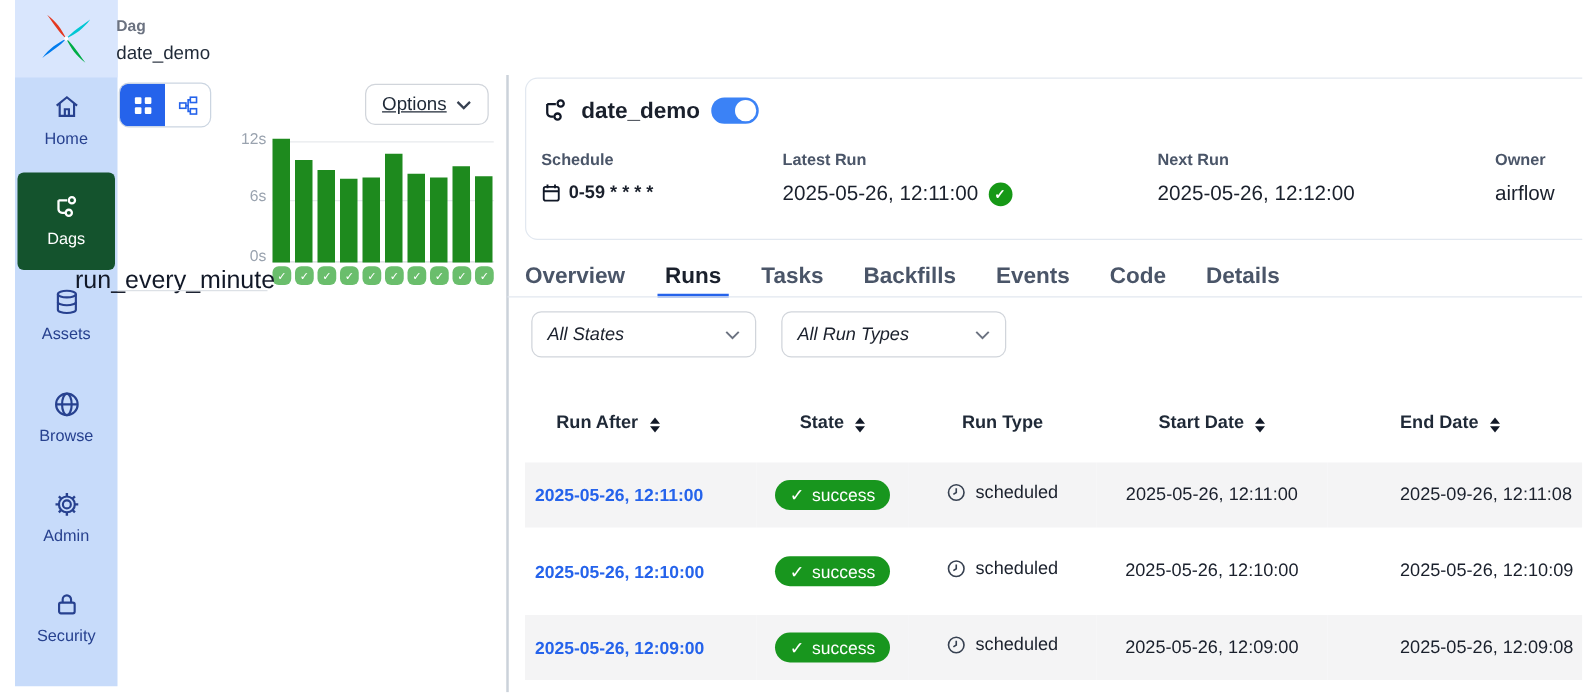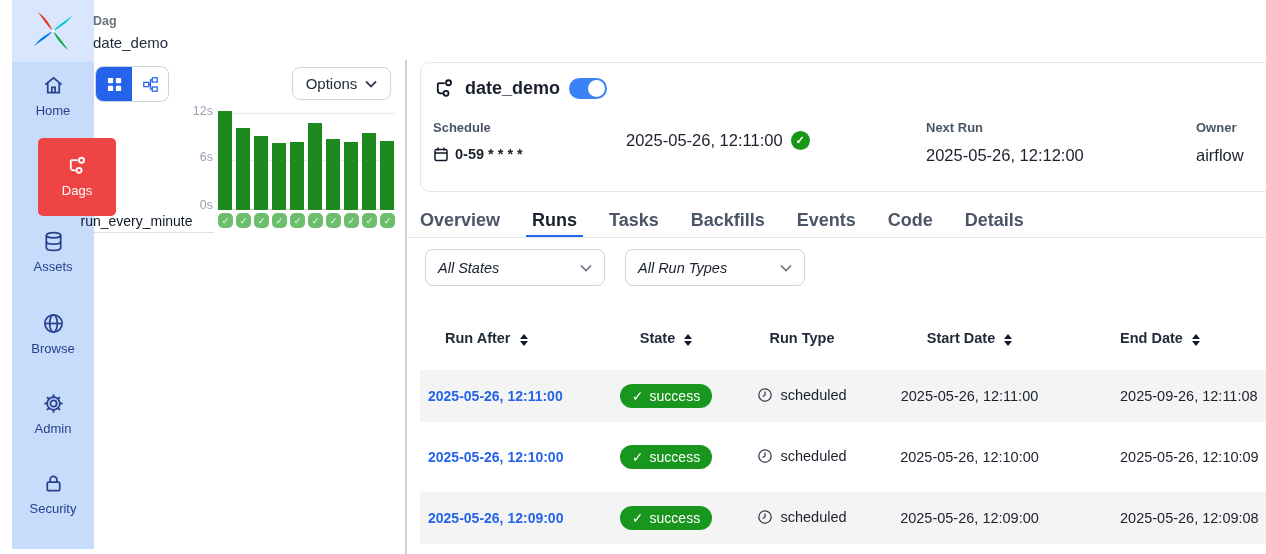--- a/index.html
+++ b/index.html
@@ -8,44 +8,44 @@
     position: relative; width: 1266px; height: 554px; overflow: hidden;
     font-family: "Liberation Sans", sans-serif; color:#1a202c; background:#fff;
   }
   
   .sidebar { position:absolute; left:12px; top:0; width:82px; height:549px; background:#c7dbfa; }
   .sidebar-logo { position:absolute; left:0; top:0; width:82px; height:62px; background:#d9e6fd;
     display:flex; align-items:center; justify-content:center; }
   .nav-item { position:absolute; left:0; width:82px; display:flex; flex-direction:column;
     align-items:center; gap:6px; color:#27418f; font-size:13px; cursor:pointer; }
   .nav-item svg { width:23px; height:23px; }
-  .nav-item.active { left:2px; width:78px; background:#ef4444; color:#fff; border-radius:5px;
-    padding:16px 0 18px;margin-left:24px; }
+  .nav-item.active { left:2px; width:78px; background:#14532d; color:#fff; border-radius:5px;
+    padding:16px 0 18px; }
   
   .crumb-label { position:absolute; left:93px; top:14px; font-size:12.5px; font-weight:bold; color:#6b7280; }
   .crumb-value { position:absolute; left:93px; top:34px; font-size:15px; color:#1f2937; }
   
   .view-toggle { position:absolute; left:95px; top:66px; display:flex; border:1px solid #cbd5e1;
     border-radius:8px; overflow:hidden; background:#fff; }
   .view-btn { width:36px; height:34px; display:flex; align-items:center; justify-content:center; cursor:pointer; }
   .view-btn.active { background:#2563eb; }
   .options-btn { position:absolute; left:292px; top:67px; width:99px; height:33px; background:#fff;
     border:1px solid #d1d5db; border-radius:8px; display:flex; align-items:center; justify-content:center;
-    gap:8px; font-size:15px; color:#1f2937; cursor:pointer; }
+    gap:8px; font-size:15px; color:#1f2937; cursor:pointer;text-decoration:underline; }
   .ytick { position:absolute; left:150px; width:63px; text-align:right; font-size:12.5px; color:#9aa3af; }
   .gridline { position:absolute; left:218px; width:177px; height:1px; background:#e8eaed; }
   .baseline  { position:absolute; left:218px; width:177px; height:1px; background:#d6dade; }
   .bars { position:absolute; left:218px; top:110px; width:177px; height:100px;
     display:flex; align-items:flex-end; gap:4px; }
   .bar { width:14px; background:#1e8a1e; cursor:pointer; }
   .badges { position:absolute; left:218px; top:213px; display:flex; gap:3px; }
   .badge { width:15px; height:15px; border-radius:5px; background:#6abe6c; color:#fff; font-size:9px;
     display:flex; align-items:center; justify-content:center; cursor:pointer; }
-  .task-label { position:absolute; left:60px; top:213px; width:153px; text-align:center;
-    font-size:14px; color:#111827; }
+  .task-label { position:absolute; left:60px; top:213px; width:153px; text-align:right;
+    font-size:20px; color:#111827; }
   .task-underline { position:absolute; left:94px; top:232px; width:120px; height:1px; background:#dde1e6; }
   .vdivider { position:absolute; left:405px; top:60px; width:2px; height:494px; background:#cbd2da; }
   
   .card { position:absolute; left:420px; top:62px; width:860px; height:130px;
     border:1px solid #e2e8f0; border-radius:10px; background:#fff; }
   .card-title-row { display:flex; align-items:center; gap:9px; padding:14px 0 0 12px; }
   .card-title { font-size:18px; font-weight:bold; color:#1a202c; }
   .toggle { width:38px; height:21px; border-radius:11px; background:#3b82f6; position:relative; cursor:pointer; }
   .toggle .knob { position:absolute; right:2px; top:2px; width:17px; height:17px; border-radius:50%; background:#fff; }
   .summary { display:grid; grid-template-columns:193px 300px 270px 1fr; padding:20px 0 0 12px; }
@@ -252,20 +252,21 @@
         <div class="sum-label">Schedule</div>
         <div class="sum-value small">
           <svg width="16" height="16" viewBox="0 0 16 16" fill="none" stroke="#111827" stroke-width="1.5">
             <rect x="2" y="3.5" width="12" height="11" rx="1.5"></rect>
               <path d="M5 1.5 V4.5 M11 1.5 V4.5 M2 7 H14"></path>
           </svg>
           <span>0-59 * * * *</span>
         </div>
       </div>
       <div>
+        <div class="sum-label">Latest Run</div>
         <div class="sum-value">
           <span>2025-05-26, 12:11:00</span>
           <span class="ok-circle">✓</span>
         </div>
       </div>
       <div>
         <div class="sum-label">Next Run</div>
         <div class="sum-value">
             <span>2025-05-26, 12:12:00</span>
           </div>

